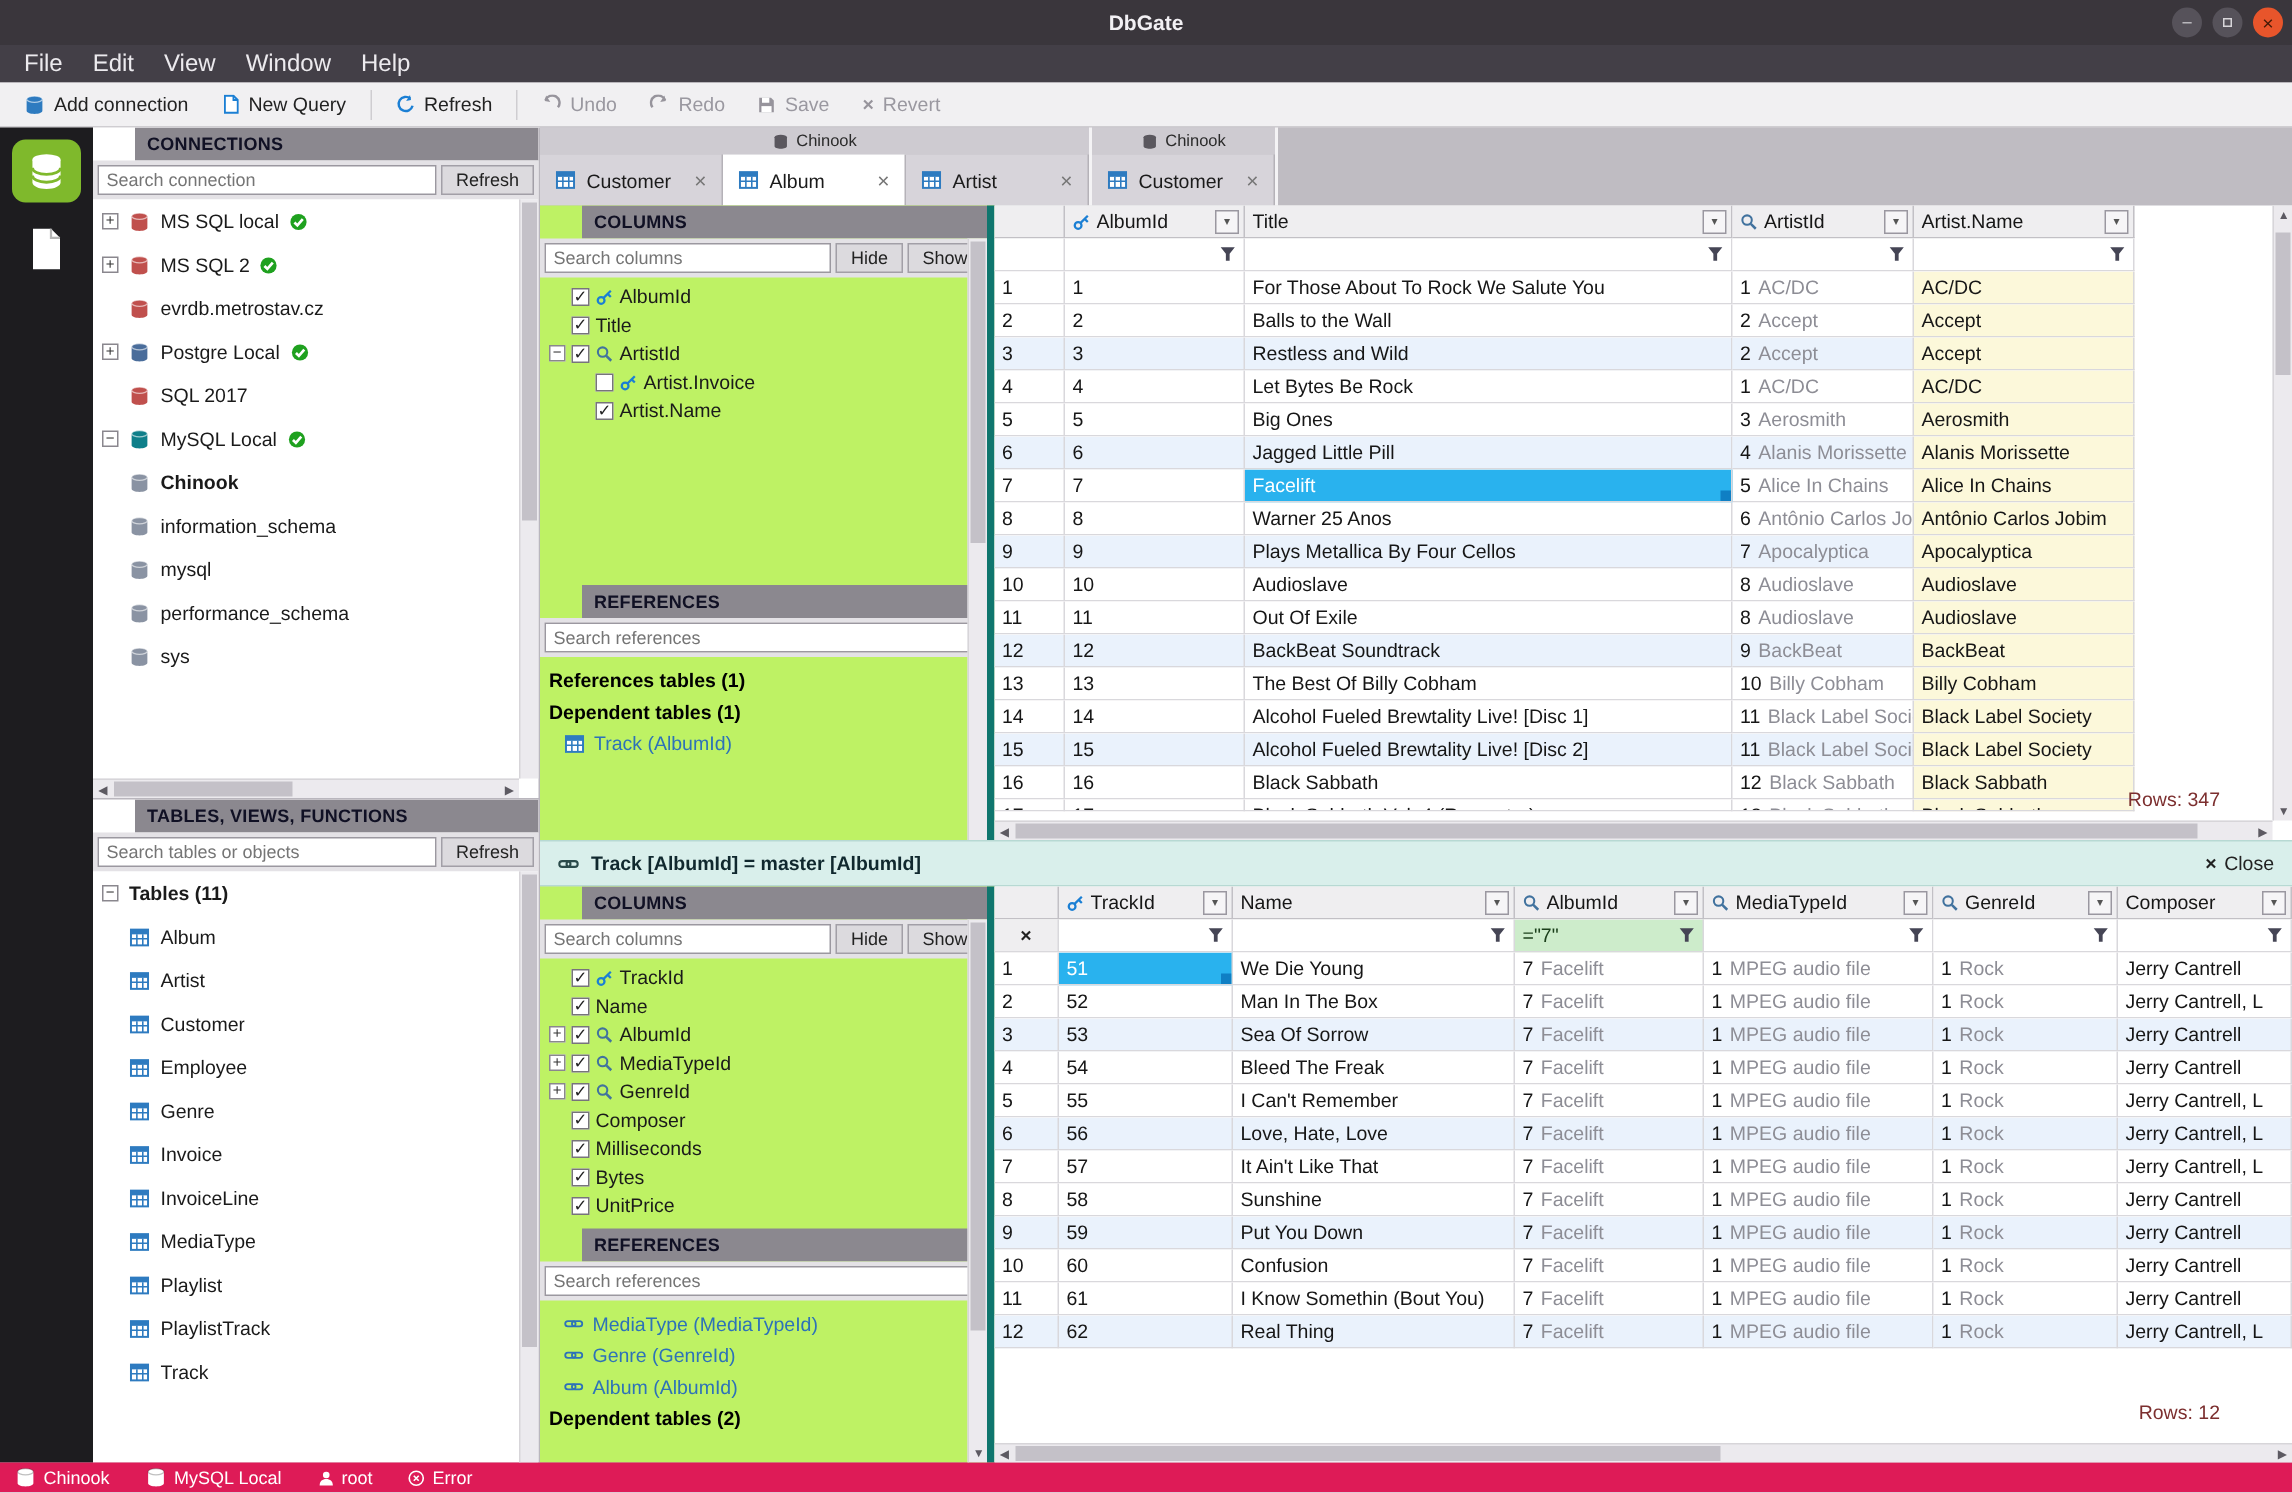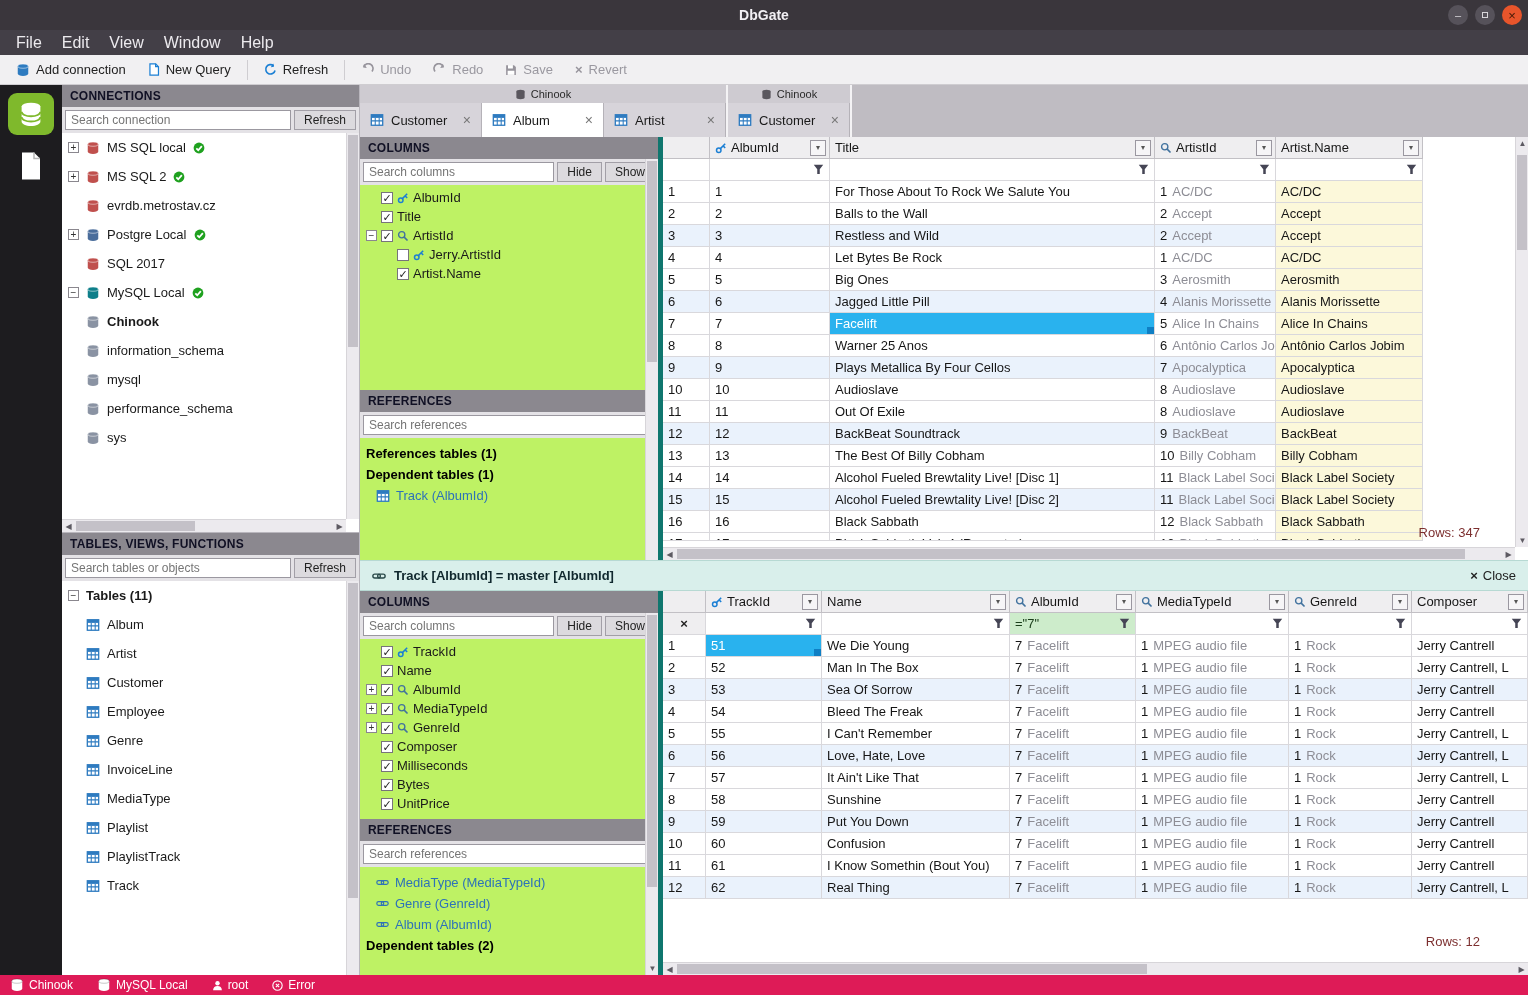--- a/index.html
+++ b/index.html
@@ -25,21 +25,21 @@
   .tb-sep{width:1px;height:20px;background:#cfcdd1;margin:0 4px;}
 
   
   #iconbar{position:absolute;left:0;top:85px;width:62px;height:890px;background:#1d1c1f;display:flex;flex-direction:column;align-items:center;padding-top:8px;gap:16px;}
   .logo{width:46px;height:42px;background:#7fb92c;border-radius:9px;display:flex;align-items:center;justify-content:center;}
 
   
   .sidepanel{position:absolute;background:#fff;border-right:1px solid #b9b6bd;overflow:hidden;}
   #connections-panel{left:62px;top:85px;width:298px;height:447px;}
   #tables-panel{left:62px;top:532px;width:298px;height:443px;border-top:1px solid #b9b6bd;}
-  .panel-header{height:22px;background:#8b888f;color:#101024;font-weight:bold;font-size:12px;display:flex;align-items:center;padding:0 8px;letter-spacing:.2px;}
+  .panel-header{height:22px;background:#8b888f;color:#101024;font-weight:bold;font-size:12px;display:flex;align-items:center;padding:0 8px;letter-spacing:.2px;margin-left:28px;}
   .search-row{height:26px;background:#e4e2e6;display:flex;align-items:center;padding:0 3px;gap:3px;}
   .search-row input{flex:1;height:20px;border:1px solid #9b98a0;background:#fff;font-size:12px;padding:0 5px;font-family:inherit;min-width:0;color:#333;}
   .small-btn{height:20px;border:1px solid #a29fa7;background:#dcdade;font-size:12px;padding:0 9px;font-family:inherit;color:#222;}
   .tree{position:absolute;top:48px;left:0;right:13px;bottom:0;overflow:hidden;background:#fff;}
   #connections-panel .tree{bottom:13px;}
   .tree-item{height:29px;display:flex;align-items:center;padding:0 4px 0 6px;gap:7px;font-size:13px;white-space:nowrap;}
   .expander{width:11px;height:11px;border:1px solid #8a878e;background:#fff;font-size:10px;line-height:9px;text-align:center;color:#333;flex:0 0 11px;}
   .exp-spacer{flex:0 0 11px;}
   .tree-label{overflow:hidden;text-overflow:ellipsis;}
   .bold{font-weight:bold;}
@@ -434,20 +434,31 @@
         <div class="tree-item">
           <span class="exp-spacer"></span>
           <span class="ic">
             <svg width="14" height="14" viewBox="0 0 16 16">
               <rect x="1.5" y="2" width="13" height="12" fill="#fff" stroke="#2e7bc0" stroke-width="1.5"></rect>
               <rect x="1.5" y="2" width="13" height="3.6" fill="#2e7bc0"></rect>
               <path d="M1.5 9 H14.5 M6 5.6 V14 M10.5 5.6 V14" stroke="#2e7bc0" stroke-width="1.2" fill="none"></path>
             </svg>
           </span>
           <span class="tree-label">Genre</span>
+        </div>
+        <div class="tree-item">
+          <span class="exp-spacer"></span>
+          <span class="ic">
+            <svg width="14" height="14" viewBox="0 0 16 16">
+              <rect x="1.5" y="2" width="13" height="12" fill="#fff" stroke="#2e7bc0" stroke-width="1.5"></rect>
+              <rect x="1.5" y="2" width="13" height="3.6" fill="#2e7bc0"></rect>
+              <path d="M1.5 9 H14.5 M6 5.6 V14 M10.5 5.6 V14" stroke="#2e7bc0" stroke-width="1.2" fill="none"></path>
+            </svg>
+          </span>
+          <span class="tree-label">Invoice</span>
         </div>
         <div class="tree-item">
           <span class="exp-spacer"></span>
           <span class="ic">
             <svg width="14" height="14" viewBox="0 0 16 16">
               <rect x="1.5" y="2" width="13" height="12" fill="#fff" stroke="#2e7bc0" stroke-width="1.5"></rect>
               <rect x="1.5" y="2" width="13" height="3.6" fill="#2e7bc0"></rect>
               <path d="M1.5 9 H14.5 M6 5.6 V14 M10.5 5.6 V14" stroke="#2e7bc0" stroke-width="1.2" fill="none"></path>
             </svg>
           </span>
@@ -613,21 +624,21 @@
         </div>
         <div class="chk-row" style="padding-left:22px">
           <span class="exp-spacer"></span>
           <span class="cb"></span>
           <span class="ic">
             <svg width="12" height="12" viewBox="0 0 16 16">
               <circle cx="5" cy="11" r="3" fill="none" stroke="#1b7fd4" stroke-width="2"></circle>
               <path d="M7.2 8.8 L13.6 2.4 M10.8 5.2 L13.6 8" stroke="#1b7fd4" stroke-width="2" fill="none"></path>
             </svg>
           </span>
-          <span class="chk-label">Jerry.ArtistId</span>
+          <span class="chk-label">Artist.Invoice</span>
         </div>
         <div class="chk-row" style="padding-left:22px">
           <span class="exp-spacer"></span>
           <span class="cb">✓</span>
           <span class="chk-label">Artist.Name</span>
         </div>
       </div>
     <div class="panel-header">REFERENCES</div>
     <div class="search-row">
       <input placeholder="Search references" style="">

